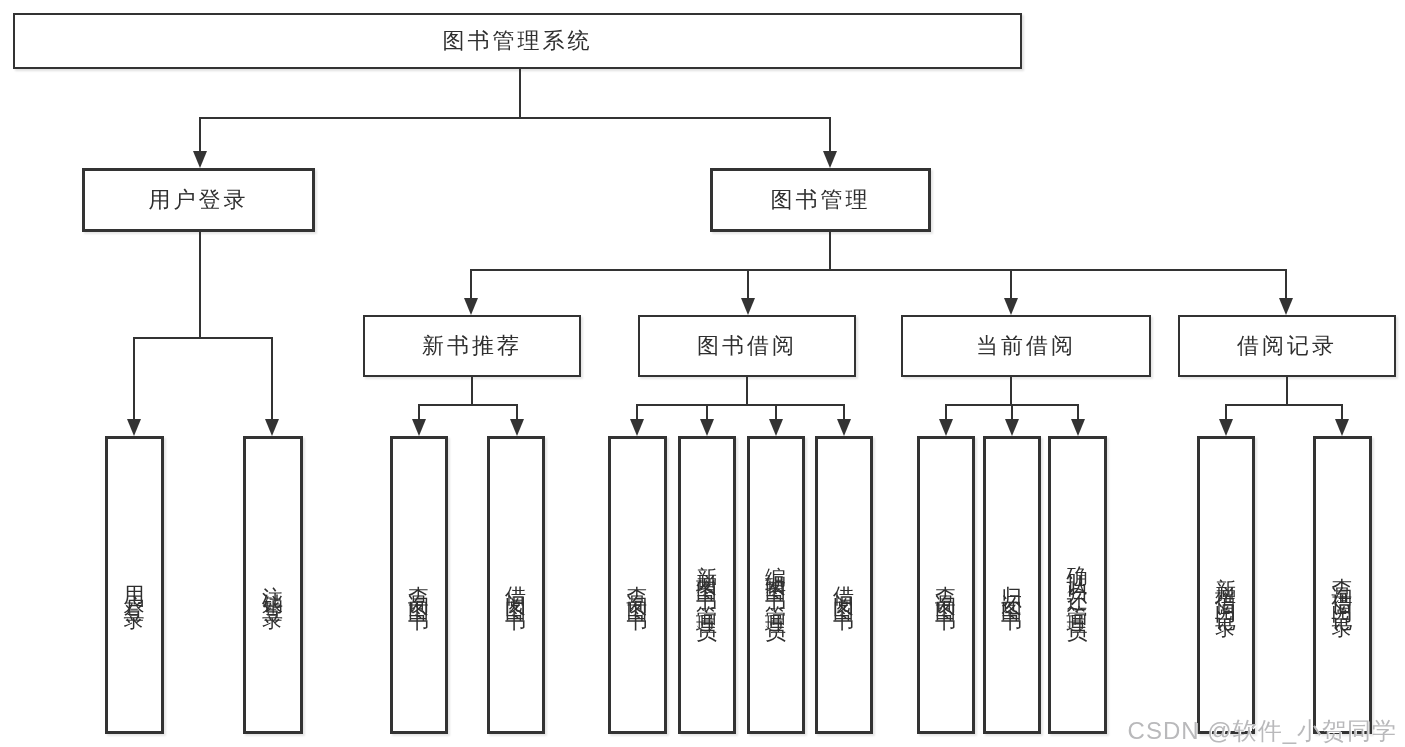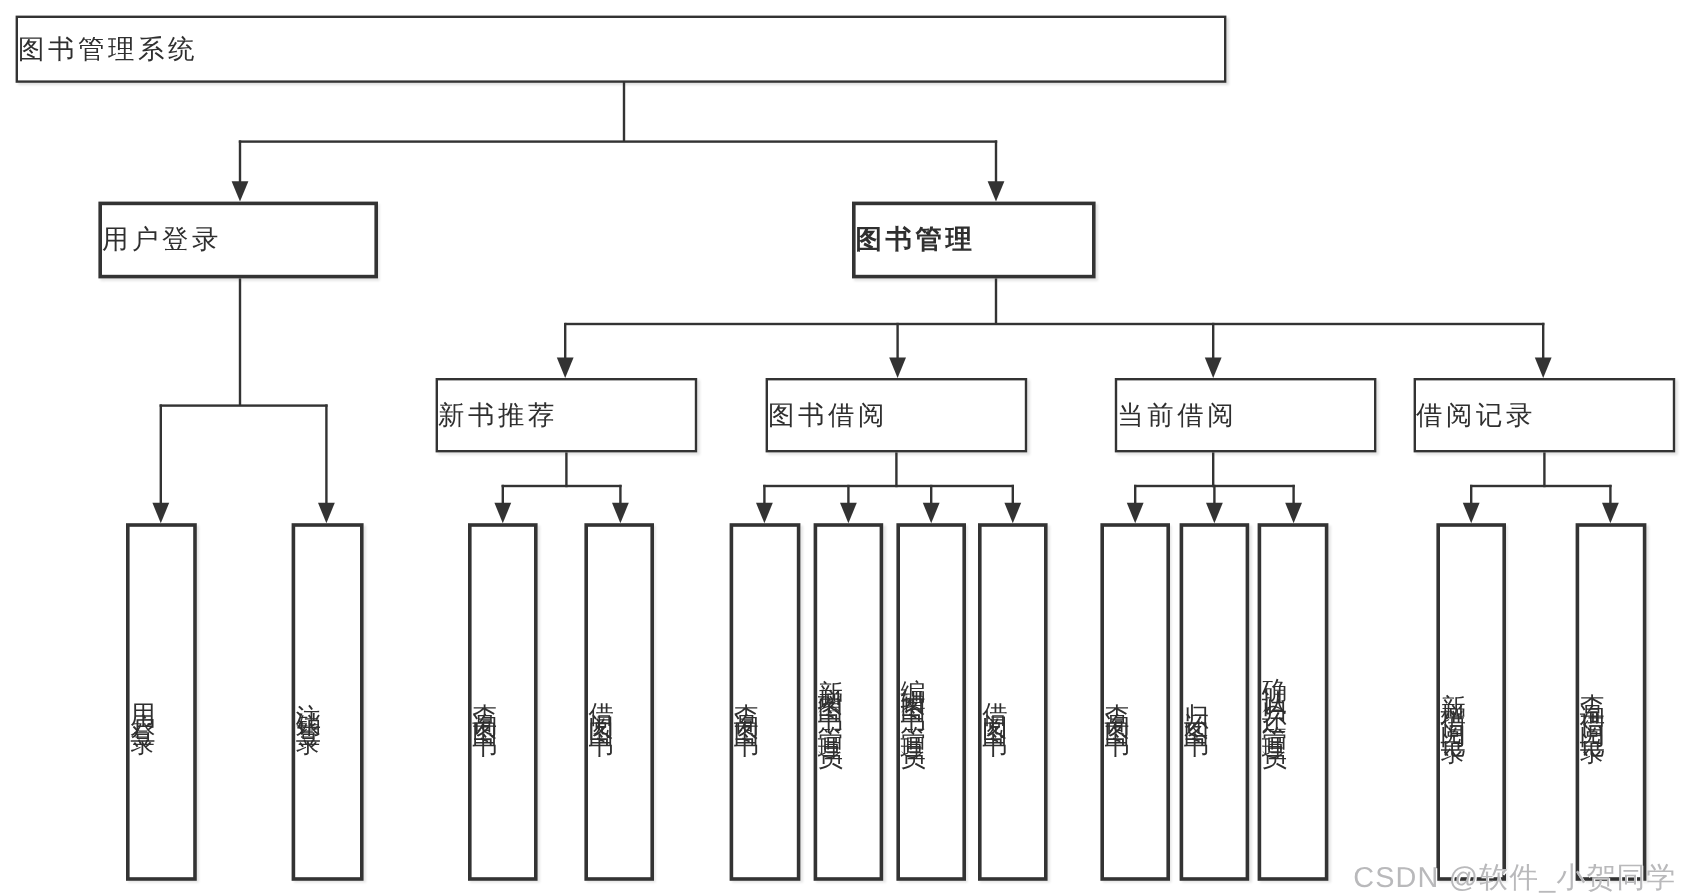--- a/index.html
+++ b/index.html
@@ -5,21 +5,21 @@
   html,body { margin:0; padding:0; background:#fff; }
   .stage {
     position:relative; width:1405px; height:747px;
     background:#ffffff; overflow:hidden;
     font-family:"Liberation Sans", sans-serif;
     color:#2f2f2f;
   }
   .box {
     position:absolute; box-sizing:border-box;
     background:#ffffff; border:3px solid #333333;
-    display:flex; align-items:center; 
+    display:flex; align-items:center; justify-content:center;
     box-shadow:2px 2px 2px rgba(0,0,0,0.10);
   }
   .hbox { font-size:22px; letter-spacing:3px; }
   .root { border-width:2px; box-shadow:2px 2px 2px rgba(0,0,0,0.12); }
   .leaf span {
     writing-mode:vertical-rl; text-orientation:mixed;
     font-size:21px; letter-spacing:8px; line-height:1;
     white-space:nowrap;
   }
   .vline { position:absolute; width:2px; background:#333333; }
@@ -48,21 +48,21 @@
   <div class="vline" style="left:519px; top:68px; height:50px;"></div>
   <div class="hline" style="left:199px; top:117px; width:632px;"></div>
   <div class="vline" style="left:199px; top:117px; height:35px;"></div>
   <div class="arrow" style="left:193px; top:151px;"></div>
   <div class="vline" style="left:829px; top:117px; height:35px;"></div>
   <div class="arrow" style="left:823px; top:151px;"></div>
 
   <div class="box hbox" style="left:82px; top:168px; width:233px; height:64px;">
     <span>用户登录</span>
   </div>
-  <div class="box hbox" style="left:710px; top:168px; width:203px; height:64px;font-weight:bold;">
+  <div class="box hbox" style="left:710px; top:168px; width:221px; height:64px;">
     <span>图书管理</span>
   </div>
 
   <div class="vline" style="left:199px; top:232px; height:106px;"></div>
   <div class="hline" style="left:133px; top:337px; width:140px;"></div>
   <div class="vline" style="left:133px; top:337px; height:83px;"></div>
   <div class="arrow" style="left:127px; top:419px;"></div>
   <div class="vline" style="left:271px; top:337px; height:83px;"></div>
   <div class="arrow" style="left:265px; top:419px;"></div>
 
@@ -76,21 +76,21 @@
   <div class="arrow" style="left:1004px; top:298px;"></div>
   <div class="vline" style="left:1285px; top:269px; height:30px;"></div>
   <div class="arrow" style="left:1279px; top:298px;"></div>
 
   <div class="box hbox" style="left:638px; top:315px; width:218px; height:62px; border-width:2px;">
     <span>图书借阅</span>
   </div>
   <div class="box hbox" style="left:363px; top:315px; width:218px; height:62px; border-width:2px;">
     <span>新书推荐</span>
   </div>
-  <div class="box hbox" style="left:929px; top:315px; width:218px; height:62px; border-width:2px;">
+  <div class="box hbox" style="left:901px; top:315px; width:250px; height:62px; border-width:2px;">
     <span>当前借阅</span>
   </div>
   <div class="box hbox" style="left:1178px; top:315px; width:218px; height:62px; border-width:2px;">
     <span>借阅记录</span>
   </div>
 
   <div class="vline" style="left:471px; top:377px; height:29px;"></div>
   <div class="hline" style="left:418px; top:404px; width:100px;"></div>
   <div class="vline" style="left:418px; top:404px; height:17px;"></div>
   <div class="arrow" style="left:412px; top:419px;"></div>

